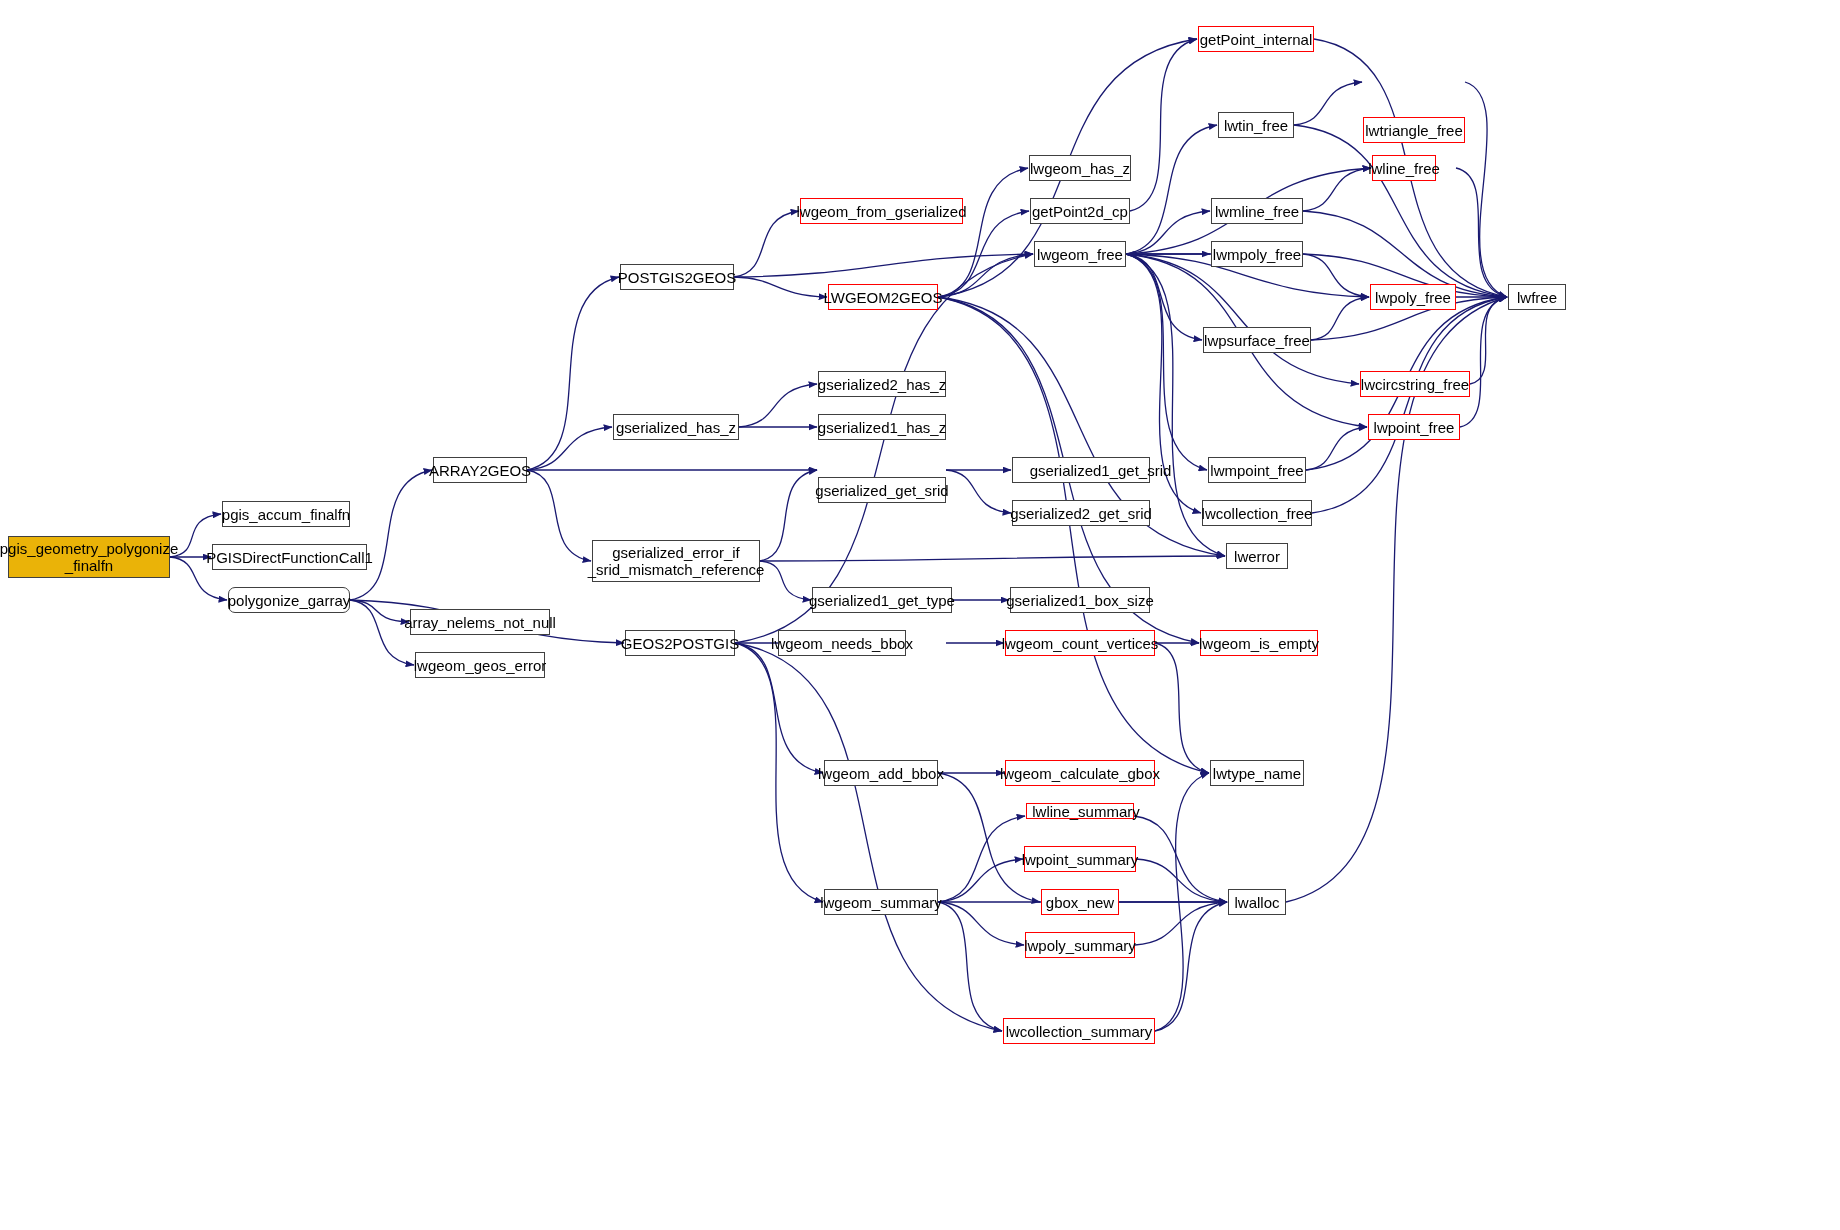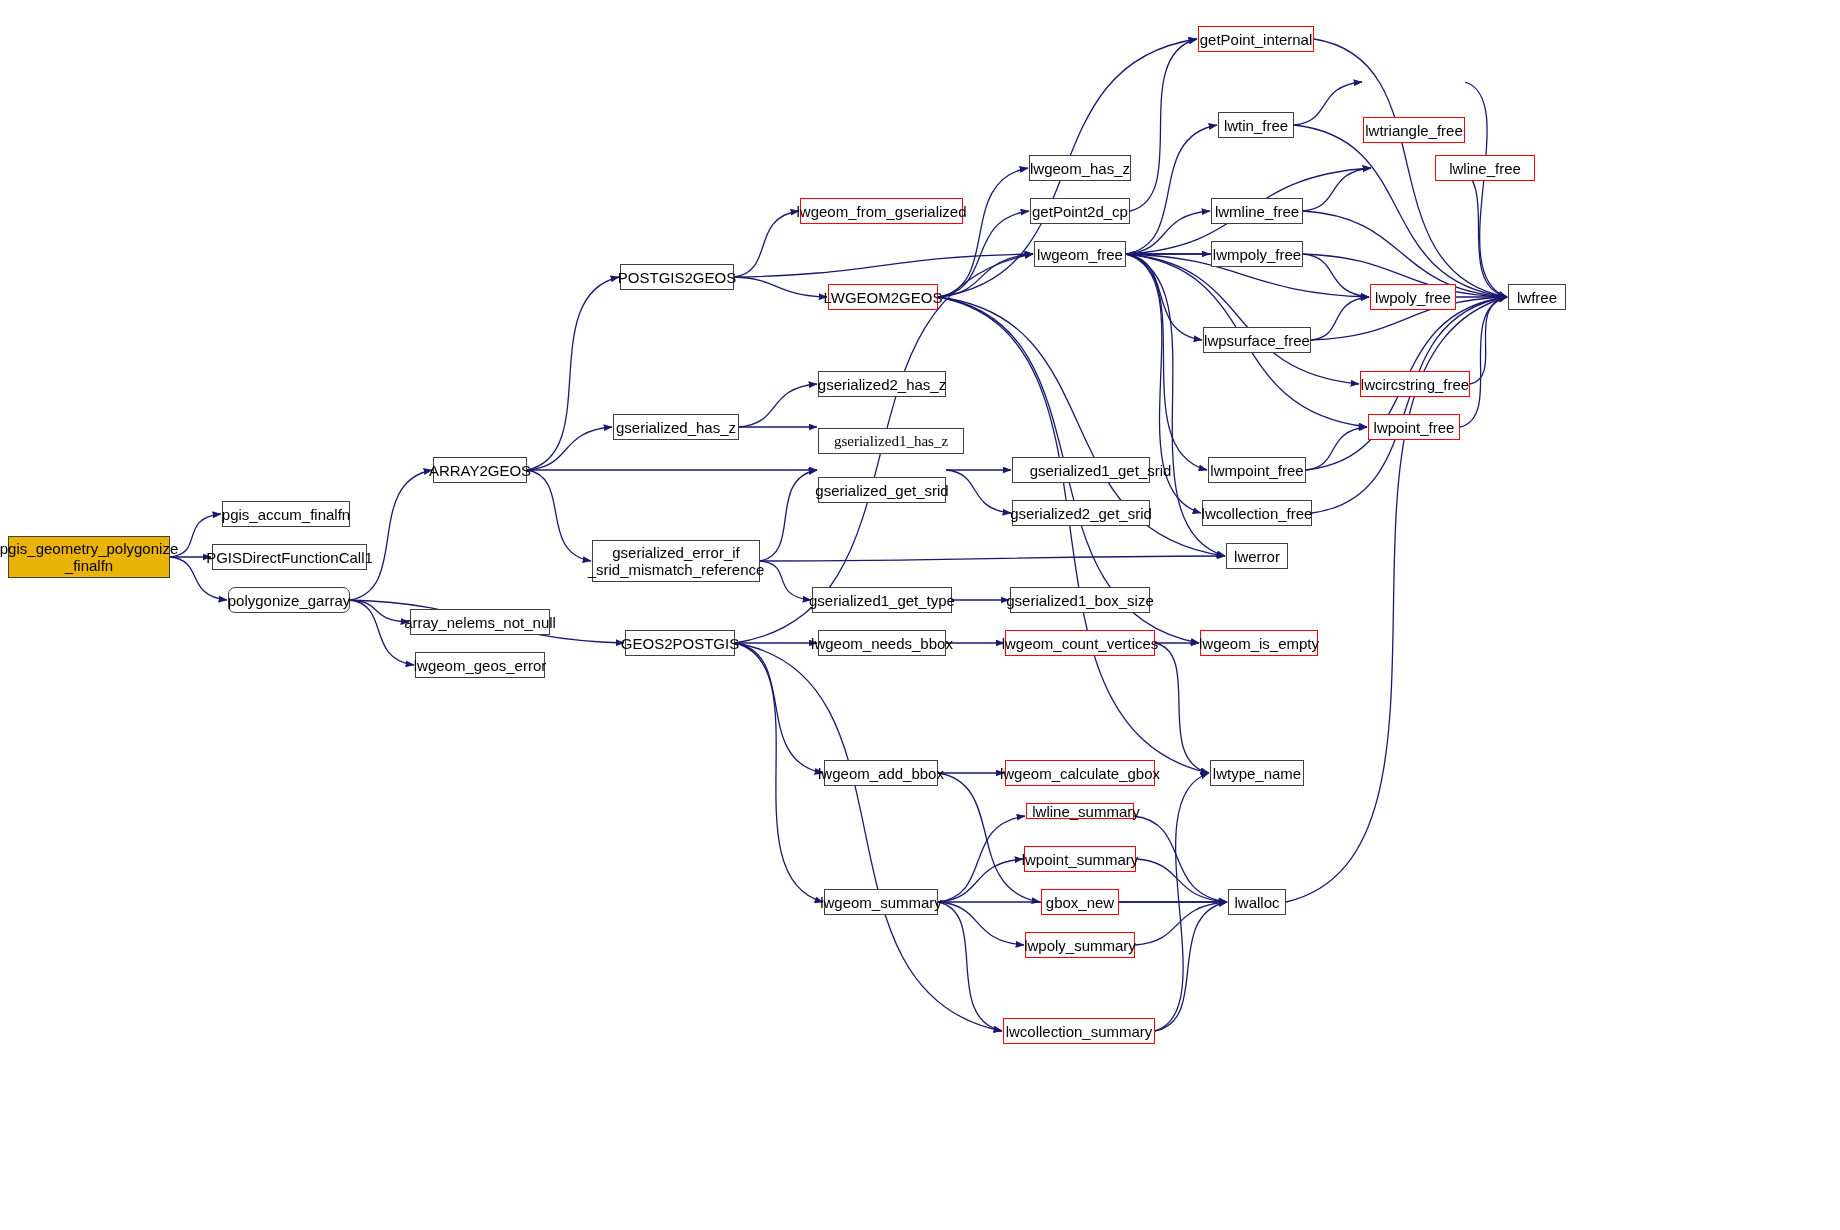--- a/index.html
+++ b/index.html
@@ -148,45 +148,45 @@
       <div class="node" style="left: 212px; top: 544px; width: 155px; height: 26px;">PGISDirectFunctionCall1</div>
       <div class="node" style="left: 228px; top: 587px; width: 122px; height: 26px; border-radius: 7px;">polygonize_garray</div>
       <div class="node" style="left: 410px; top: 609px; width: 140px; height: 26px;">array_nelems_not_null</div>
       <div class="node" style="left: 415px; top: 652px; width: 130px; height: 26px;">lwgeom_geos_error</div>
       <div class="node" style="left: 433px; top: 457px; width: 94px; height: 26px;">ARRAY2GEOS</div>
       <div class="node" style="left: 620px; top: 264px; width: 114px; height: 26px;">POSTGIS2GEOS</div>
       <div class="node red" style="left: 828px; top: 284px; width: 110px; height: 26px;">LWGEOM2GEOS</div>
       <div class="node red" style="left: 800px; top: 198px; width: 163px; height: 26px;">lwgeom_from_gserialized</div>
       <div class="node" style="left: 613px; top: 414px; width: 126px; height: 26px;">gserialized_has_z</div>
       <div class="node" style="left: 818px; top: 371px; width: 128px; height: 26px;">gserialized2_has_z</div>
-      <div class="node" style="left: 818px; top: 428px; width: 146px; height: 26px; font-family: Liberation Serif, serif;">gserialized1_has_z</div>
+      <div class="node" style="left: 818px; top: 414px; width: 128px; height: 26px;">gserialized1_has_z</div>
       <div class="node" style="left: 818px; top: 477px; width: 128px; height: 26px;">gserialized_get_srid</div>
       <div class="node" style="left: 1012px; top: 457px; width: 138px; height: 26px; padding-left: 39px;">gserialized1_get_srid</div>
       <div class="node" style="left: 1012px; top: 500px; width: 138px; height: 26px;">gserialized2_get_srid</div>
       <div class="node" style="left: 592px; top: 540px; width: 168px; height: 42px;">gserialized_error_if
 _srid_mismatch_reference</div>
       <div class="node" style="left: 812px; top: 587px; width: 140px; height: 26px;">gserialized1_get_type</div>
       <div class="node" style="left: 1010px; top: 587px; width: 140px; height: 26px;">gserialized1_box_size</div>
       <div class="node" style="left: 625px; top: 630px; width: 110px; height: 26px;">GEOS2POSTGIS</div>
-      <div class="node" style="left: 818px; top: 630px; width: 128px; height: 26px;">lwgeom_needs_bbox</div>
+      <div class="node" style="left: 778px; top: 630px; width: 128px; height: 26px;">lwgeom_needs_bbox</div>
       <div class="node red" style="left: 1005px; top: 630px; width: 150px; height: 26px;">lwgeom_count_vertices</div>
       <div class="node red" style="left: 1200px; top: 630px; width: 118px; height: 26px;">lwgeom_is_empty</div>
       <div class="node" style="left: 824px; top: 760px; width: 114px; height: 26px;">lwgeom_add_bbox</div>
       <div class="node red" style="left: 1005px; top: 760px; width: 150px; height: 26px;">lwgeom_calculate_gbox</div>
       <div class="node" style="left: 824px; top: 889px; width: 114px; height: 26px;">lwgeom_summary</div>
       <div class="node red" style="left: 1026px; top: 803px; width: 108px; height: 16px; padding-left: 12px;">lwline_summary</div>
       <div class="node red" style="left: 1024px; top: 846px; width: 112px; height: 26px;">lwpoint_summary</div>
       <div class="node red" style="left: 1041px; top: 889px; width: 78px; height: 26px;">gbox_new</div>
       <div class="node red" style="left: 1025px; top: 932px; width: 110px; height: 26px;">lwpoly_summary</div>
       <div class="node red" style="left: 1003px; top: 1018px; width: 152px; height: 26px; text-align: right;">lwcollection_summary</div>
       <div class="node red" style="left: 1198px; top: 26px; width: 116px; height: 26px;">getPoint_internal</div>
       <div class="node red" style="left: 1363px; top: 69px; width: 102px; height: 26px; margin-top: 48px;">lwtriangle_free</div>
       <div class="node" style="left: 1218px; top: 112px; width: 76px; height: 26px;">lwtin_free</div>
       <div class="node" style="left: 1029px; top: 155px; width: 102px; height: 26px;">lwgeom_has_z</div>
-      <div class="node red" style="left: 1435px; top: 155px; width: 100px; height: 26px;">lwline_free</div>
+      <div class="node red" style="left: 1372px; top: 155px; width: 64px; height: 26px;">lwline_free</div>
       <div class="node" style="left: 1030px; top: 198px; width: 100px; height: 26px;">getPoint2d_cp</div>
       <div class="node" style="left: 1211px; top: 198px; width: 92px; height: 26px;">lwmline_free</div>
       <div class="node" style="left: 1034px; top: 241px; width: 92px; height: 26px;">lwgeom_free</div>
       <div class="node" style="left: 1211px; top: 241px; width: 92px; height: 26px;">lwmpoly_free</div>
       <div class="node red" style="left: 1370px; top: 284px; width: 86px; height: 26px;">lwpoly_free</div>
       <div class="node" style="left: 1508px; top: 284px; width: 58px; height: 26px;">lwfree</div>
       <div class="node" style="left: 1203px; top: 327px; width: 108px; height: 26px;">lwpsurface_free</div>
       <div class="node red" style="left: 1360px; top: 371px; width: 110px; height: 26px;">lwcircstring_free</div>
       <div class="node red" style="left: 1368px; top: 414px; width: 92px; height: 26px;">lwpoint_free</div>
       <div class="node" style="left: 1208px; top: 457px; width: 98px; height: 26px;">lwmpoint_free</div>

